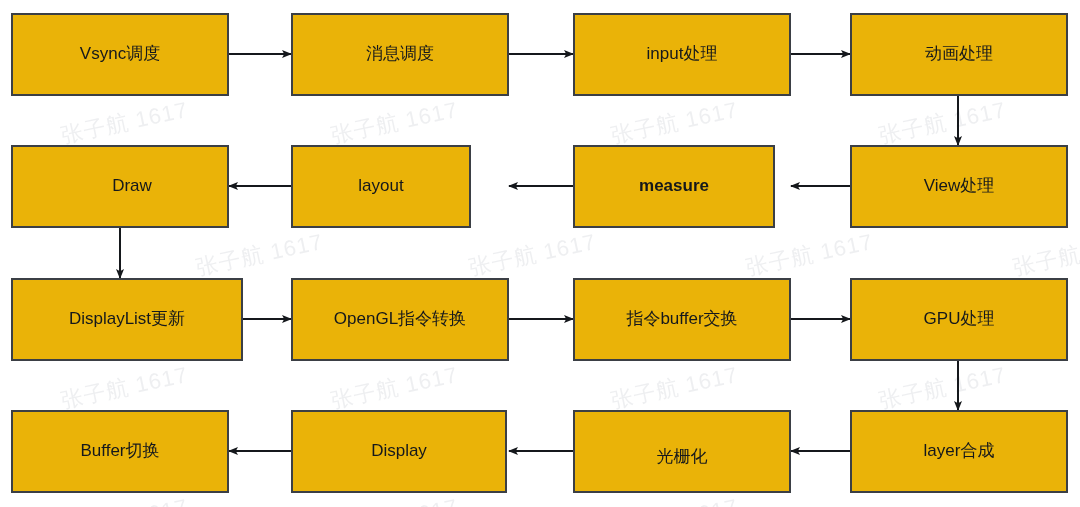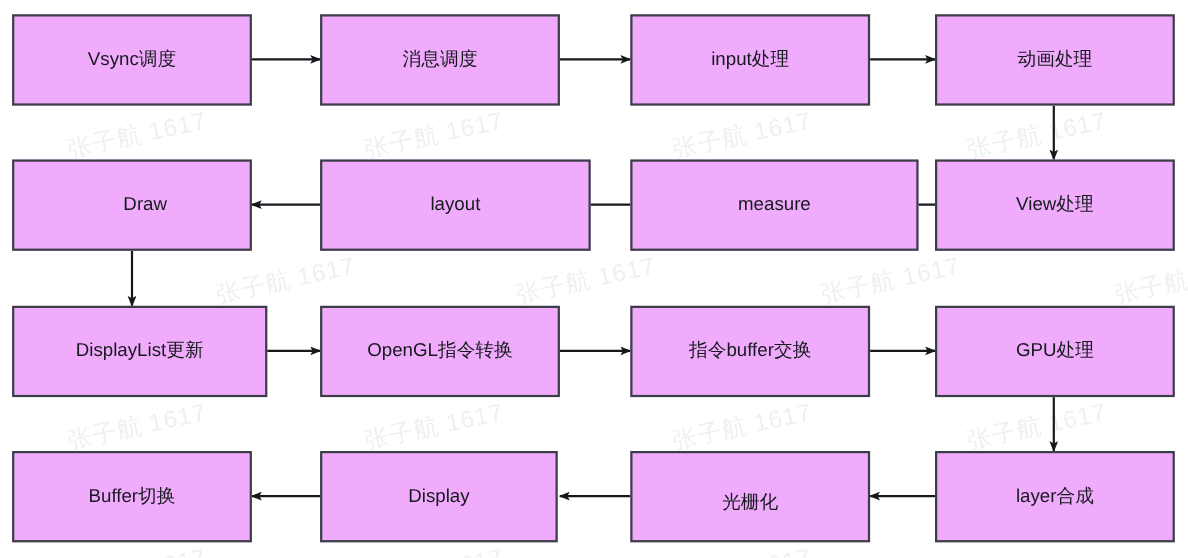--- a/index.html
+++ b/index.html
@@ -29,21 +29,21 @@
     font-size: 22px;
     color: rgba(120, 135, 150, 0.13);
     transform: rotate(-12deg);
     white-space: nowrap;
     letter-spacing: 1px;
   }
   .node {
     position: absolute;
     box-sizing: border-box;
     border: 2px solid #3b3f45;
-    background: #f0abfc;
+    background: #eab308;
     display: flex;
     align-items: center;
     justify-content: center;
     z-index: 3;
   }
   .node-label {
     font-size: 17px;
     color: #15181c;
     line-height: 1.2;
     text-align: center;
@@ -121,24 +121,24 @@
       </div>
       <div class="node" style="left: 573px; top: 13px; width: 218px; height: 83px; border-color: rgb(59, 63, 69);">
         <span class="node-label" style="color: rgb(21, 24, 28);">input处理</span>
       </div>
       <div class="node" style="left: 850px; top: 13px; width: 218px; height: 83px; border-color: rgb(59, 63, 69);">
         <span class="node-label" style="color: rgb(21, 24, 28);">动画处理</span>
       </div>
       <div class="node" style="left: 11px; top: 145px; width: 218px; height: 83px; border-color: rgb(59, 63, 69); padding-left: 24px;">
         <span class="node-label" style="color: rgb(21, 24, 28);">Draw</span>
       </div>
-      <div class="node" style="left: 291px; top: 145px; width: 246px; height: 83px; border-color: rgb(59, 63, 69);">
+      <div class="node" style="left: 291px; top: 145px; width: 180px; height: 83px; border-color: rgb(59, 63, 69);">
         <span class="node-label" style="color: rgb(21, 24, 28);">layout</span>
       </div>
-      <div class="node" style="left: 573px; top: 145px; width: 262px; height: 83px; border-color: rgb(59, 63, 69);">
+      <div class="node" style="left: 573px; top: 145px; width: 202px; height: 83px; border-color: rgb(59, 63, 69); font-weight: bold;">
         <span class="node-label" style="color: rgb(21, 24, 28);">measure</span>
       </div>
       <div class="node" style="left: 850px; top: 145px; width: 218px; height: 83px; border-color: rgb(59, 63, 69);">
         <span class="node-label" style="color: rgb(21, 24, 28);">View处理</span>
       </div>
       <div class="node" style="left: 11px; top: 278px; width: 232px; height: 83px; border-color: rgb(59, 63, 69);">
         <span class="node-label" style="color: rgb(21, 24, 28);">DisplayList更新</span>
       </div>
       <div class="node" style="left: 291px; top: 278px; width: 218px; height: 83px; border-color: rgb(59, 63, 69);">
         <span class="node-label" style="color: rgb(21, 24, 28);">OpenGL指令转换</span>

